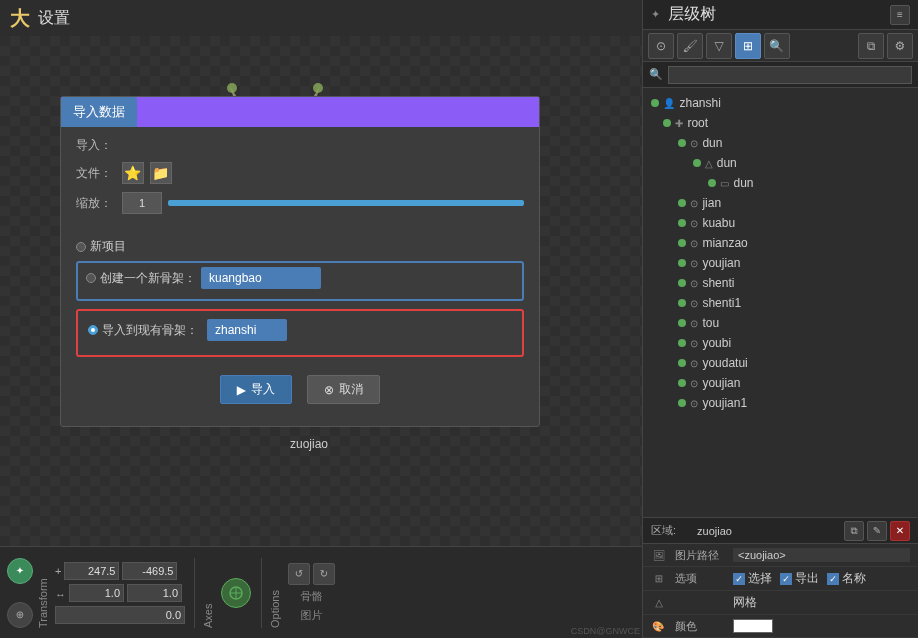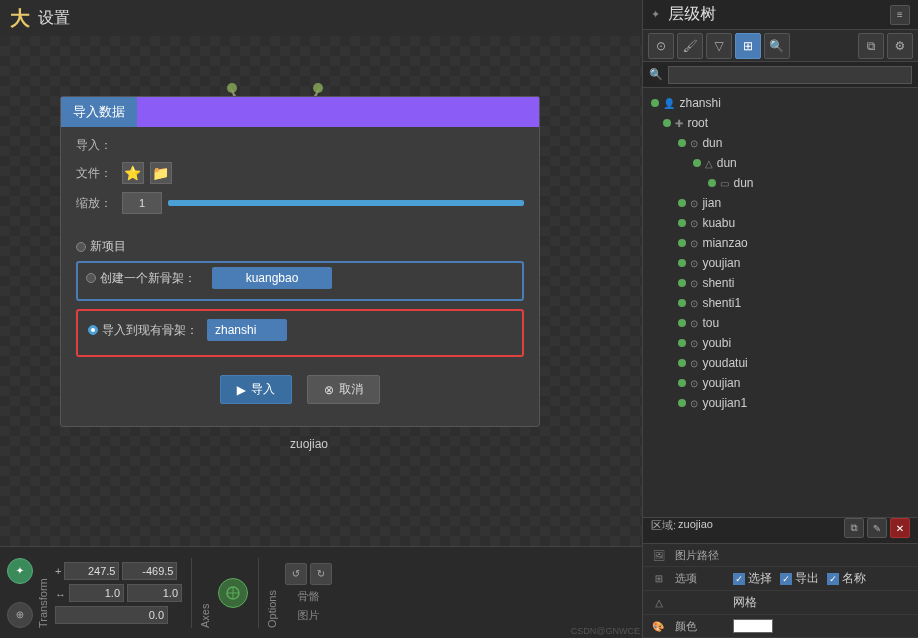--- a/index.html
+++ b/index.html
@@ -464,23 +464,23 @@
     
     .right-bottom {
       flex-shrink: 0;
       border-top: 1px solid #444;
     }
 
     .region-header {
       height: 26px;
       background: #252525;
       display: flex;
-      align-items: flex-start;
+      align-items: center;
       padding: 0 8px;
-      gap: 2px;
+      gap: 21px;
       border-bottom: 1px solid #444;
     }
 
     .region-title {
       color: #aaa;
       font-size: 11px;
     }
 
     .region-name {
       color: #ccc;
@@ -687,21 +687,21 @@
             <div class="radio-dot"></div>
             <span>新项目</span>
           </div>
         </div>
 
         <div class="blue-section">
           <div class="option-row">
             <div class="radio-item">
               <div class="radio-dot"></div>
               <span>创建一个新骨架：</span>
-              <input type="text" class="skeleton-input" style="margin-left: 12px; text-align: center;" value="kuangbao">
+              <input type="text" class="skeleton-input" style="margin-left: 1px;" value="kuangbao">
             </div>
           </div>
         </div>
 
         <div class="red-section">
           <div class="option-row">
             <div class="radio-item">
               <div class="radio-dot selected"></div>
               <span>导入到现有骨架：</span>
               <div class="skeleton-dropdown" style="margin-left:5px;">
@@ -739,21 +739,21 @@
           <span style="color:#aaa;font-size:11px;">+</span>
           <input type="text" class="bottom-input" value="247.5" style="">
           <input type="text" class="bottom-input" value="-469.5" style="">
         </div>
         <div style="display:flex;align-items:center;gap:3px;">
           <span style="color:#aaa;font-size:11px;">↔</span>
           <input type="text" class="bottom-input" value="1.0" style="">
           <input type="text" class="bottom-input" value="1.0" style="">
         </div>
         <div style="display:flex;align-items:center;gap:3px;">
-          <input type="text" class="bottom-input" style="width: 113px;" value="0.0">
+          <input type="text" class="bottom-input" style="width: 130px;" value="0.0">
         </div>
       </div>
     </div>
 
     <div style="width:1px;height:70px;background:#444;margin:0 5px;"></div>
 
     <div style="display:flex;align-items:stretch;height:80px;">
       <span class="vert-label">Axes</span>
       <div style="display:flex;flex-direction:column;justify-content:center;gap:5px;padding:0 5px;">
         <div class="bottom-icon-btn" style="width:30px;height:30px;background:#3a6a3a;border-color:#5aaa5a;">
@@ -916,20 +916,21 @@
       <div class="region-icon-btns">
         <div class="small-icon-btn">⧉</div>
         <div class="small-icon-btn">✎</div>
         <div class="small-icon-btn red">✕</div>
       </div>
     </div>
 
     <div class="prop-row">
       <div class="prop-icon">🖼</div>
       <span class="prop-label">图片路径</span>
+      <span class="prop-value">&lt;zuojiao&gt;</span>
     </div>
 
     <div class="prop-row">
       <div class="prop-icon">⊞</div>
       <span class="prop-label">选项</span>
       <div style="display:flex;gap:8px;flex:1;">
         <div class="checkbox-item">
           <div class="check-box checked">✓</div>
           <span>选择</span>
         </div>

